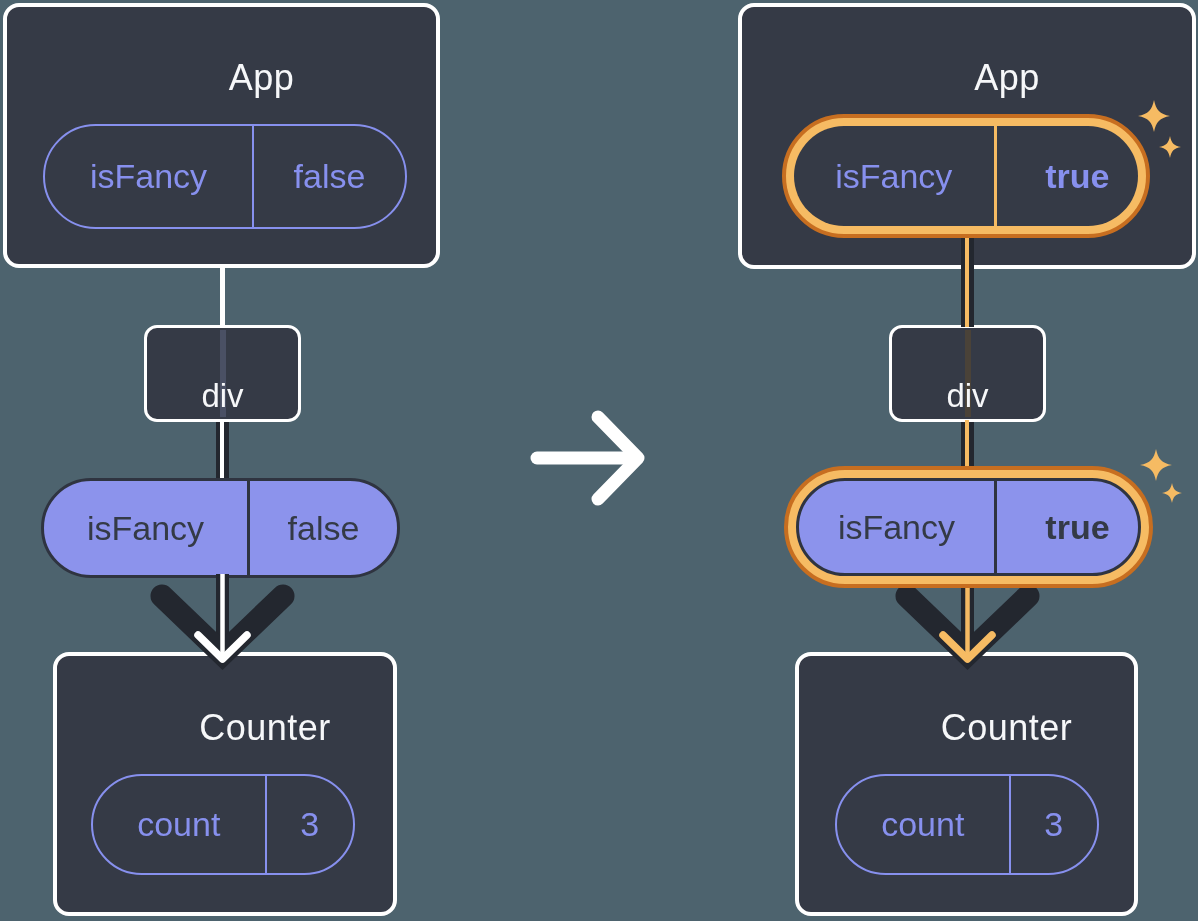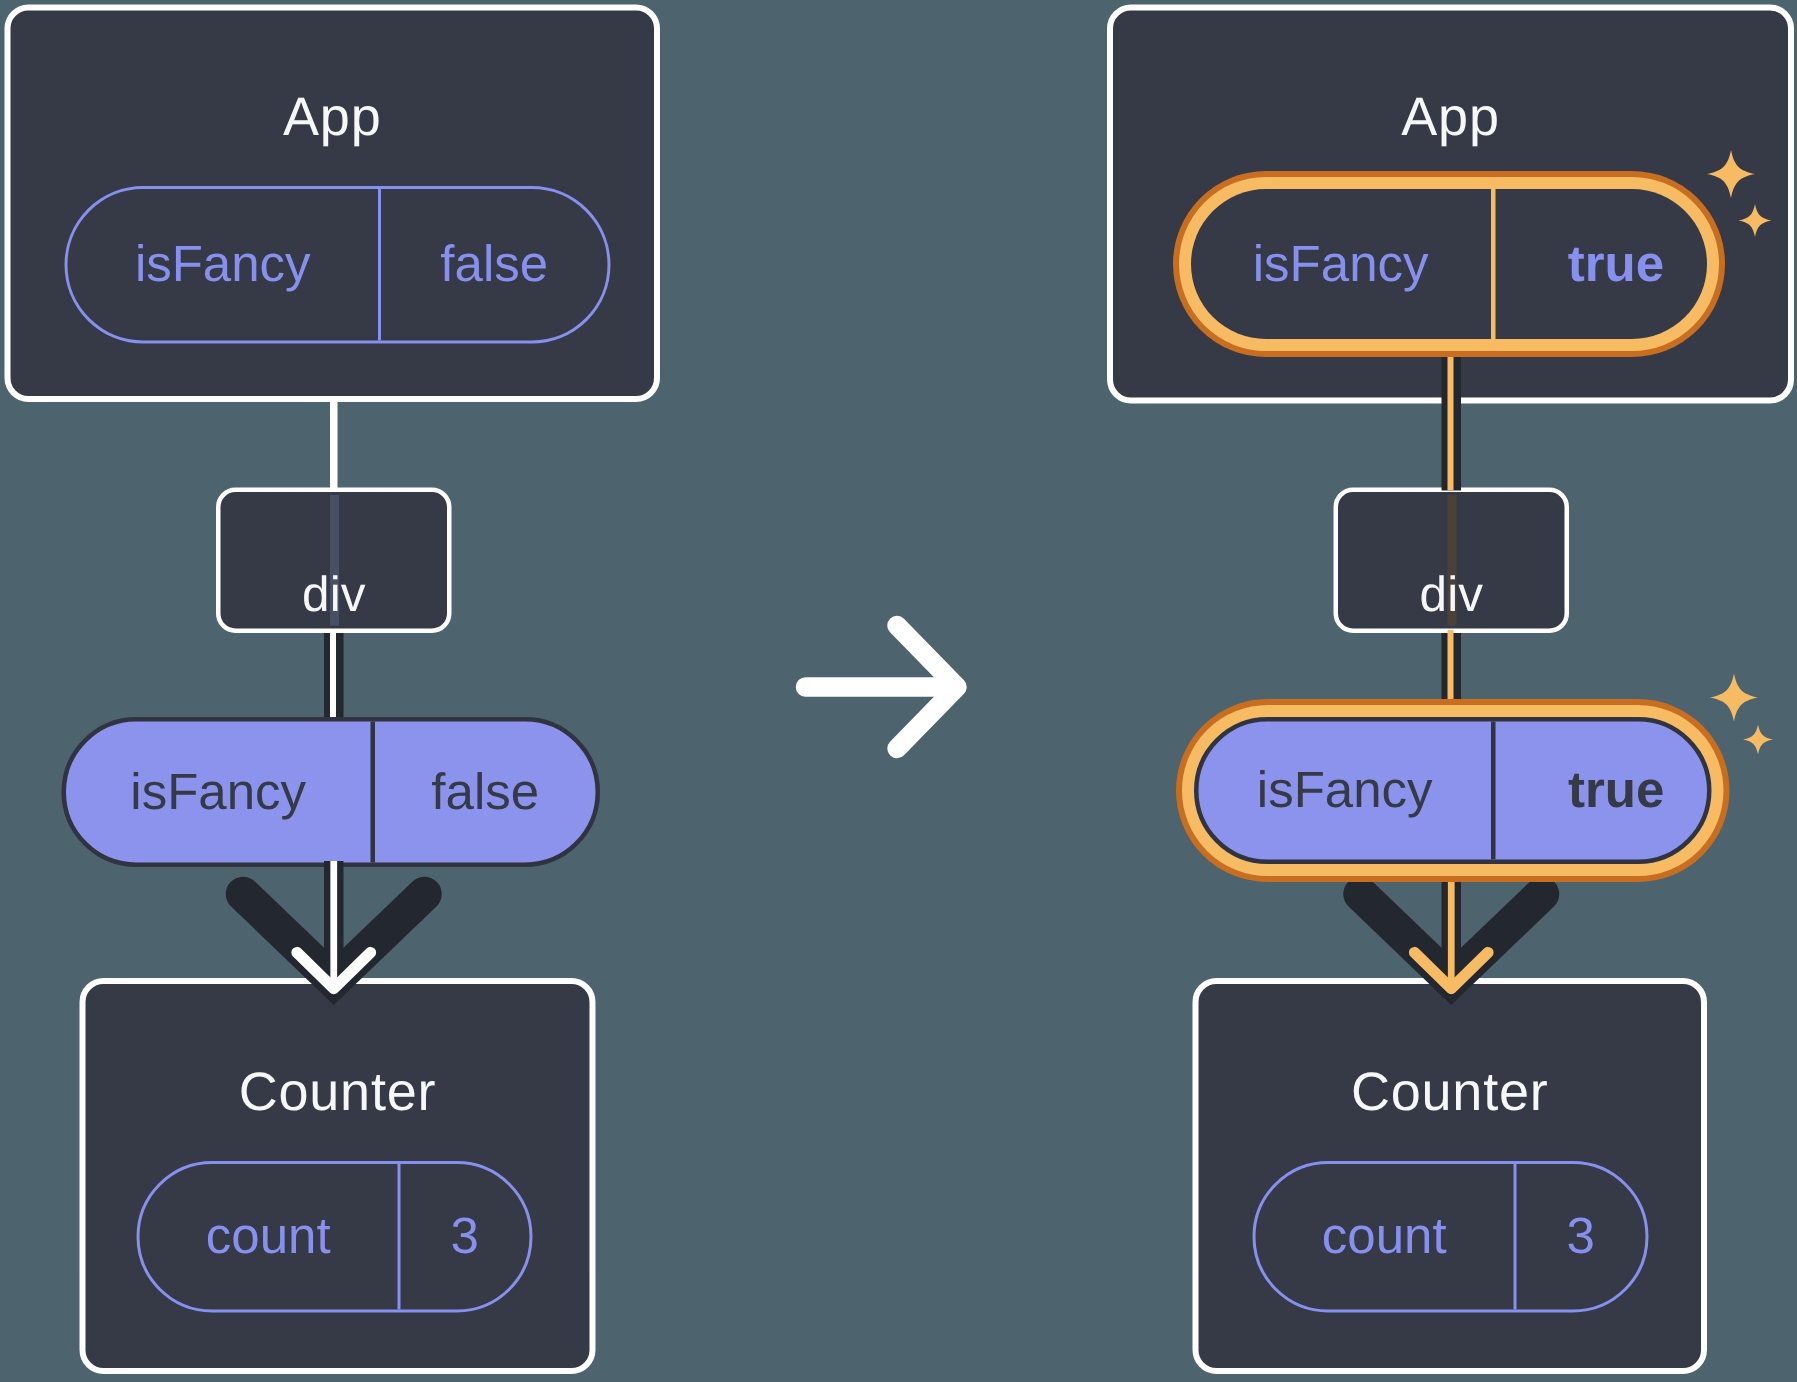--- a/index.html
+++ b/index.html
@@ -3,21 +3,21 @@
 <meta charset="utf-8">
 <style>
   html,body{margin:0;padding:0;background:#4D636E;}
   .stage{position:relative;width:1198px;height:921px;background:#4D636E;overflow:hidden;
          font-family:"Liberation Sans",sans-serif;-webkit-font-smoothing:antialiased;}
 
   
   .card{position:absolute;background:#353A46;border:4px solid #FFFFFF;border-radius:16px;
         box-sizing:border-box;z-index:2;}
   .card-title{position:absolute;left:0;width:100%;text-align:center;color:#F6F7F9;
-              font-size:36px;letter-spacing:.5px;}
+              font-size:36px;letter-spacing:.5px;padding-left:40px;}
 
   
   .pill{position:absolute;display:flex;box-sizing:border-box;border-radius:70px;
         font-size:34px;z-index:3;}
   .pill .cell{display:flex;align-items:center;justify-content:center;box-sizing:border-box;}
   .pill-outline{border:2.5px solid #8790EE;color:#8790EE;background:transparent;}
   .pill-outline .cell + .cell{border-left:2.5px solid #8790EE;}
 
   
   .pill-solid{background:#8C93EC;border:3px solid #2F3440;color:#343A46;}

